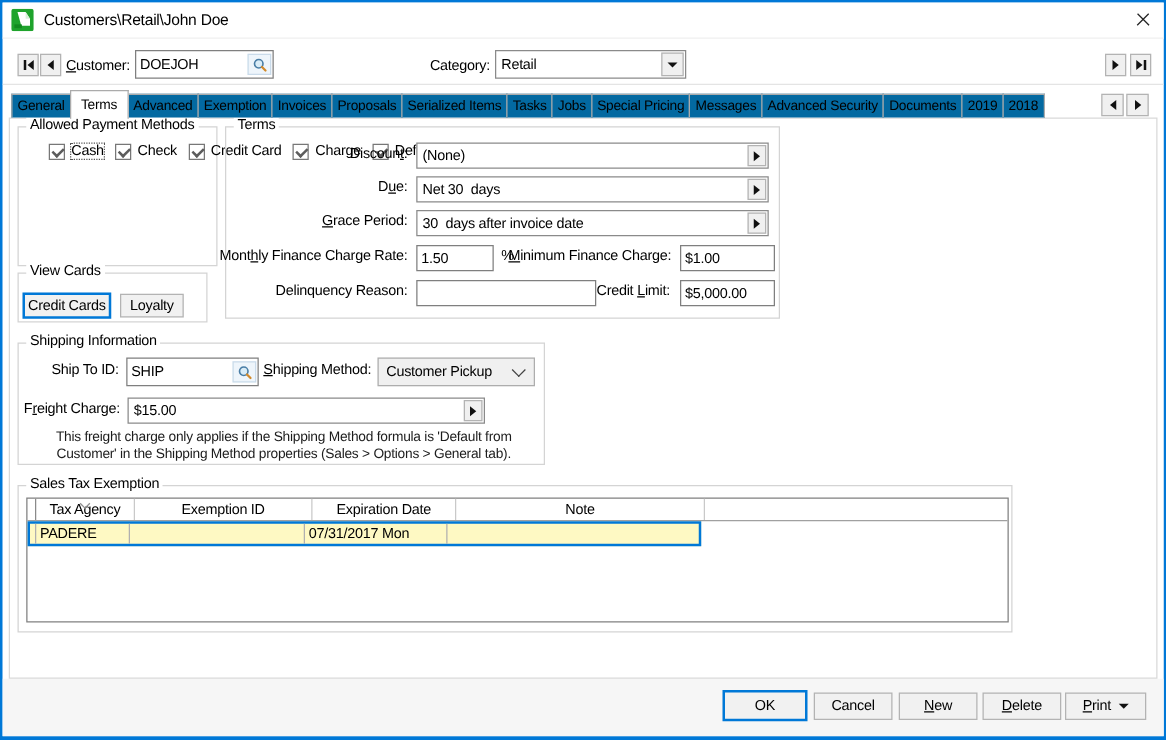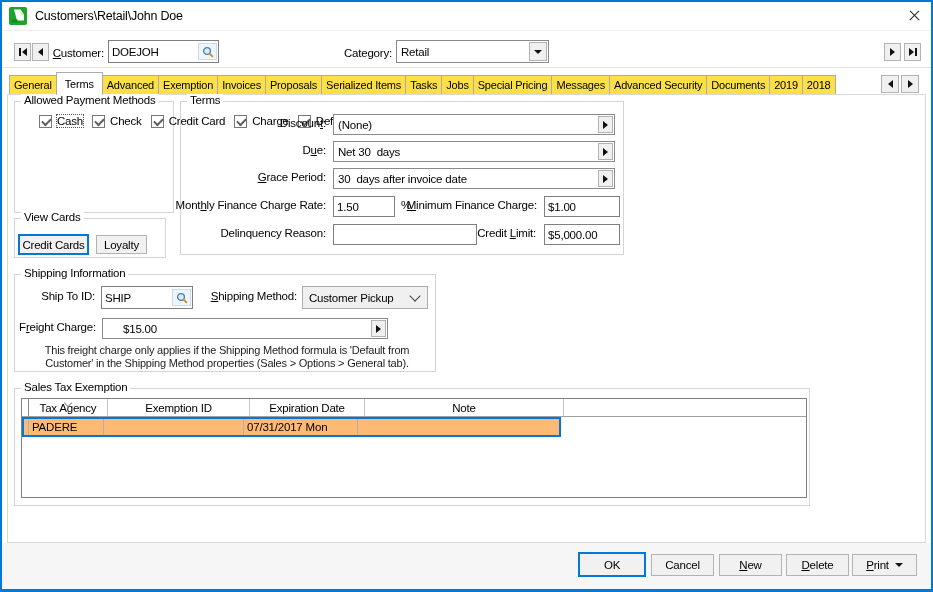--- a/index.html
+++ b/index.html
@@ -29,21 +29,21 @@
          display:flex;align-items:center;justify-content:center;flex:none;}
   .f-customer{left:106px;top:38px;width:111px;height:23px;}
   .combo-classic{position:absolute;background:#fff;border:1px solid #8a8a8a;box-sizing:border-box;display:flex;align-items:stretch;}
   .combo-classic .val{flex:1;display:flex;align-items:center;padding-left:4px;white-space:pre;}
   .dbtn{width:18px;margin:1px;background:#f0f0f0;border:1px solid #b3b3b3;box-sizing:border-box;display:flex;align-items:center;justify-content:center;flex:none;}
   .dtri{width:0;height:0;border-left:4px solid transparent;border-right:4px solid transparent;border-top:4px solid #111;}
   .f-category{left:394px;top:38px;width:153px;height:23px;}
   .sep{position:absolute;left:0;top:65px;width:100%;height:1px;background:#e4e4e4;}
   
   .tabbar{position:absolute;left:7px;top:70px;height:22px;display:flex;align-items:flex-end;z-index:3;}
-  .tab{box-sizing:border-box;height:19px;padding:0 4px;background:#fde047;border:1px solid #ababab;border-bottom:none;
+  .tab{box-sizing:border-box;height:19px;padding:0 4px;background:#0369a1;border:1px solid #ababab;border-bottom:none;
        display:flex;align-items:center;white-space:nowrap;font-size:11px;margin-left:-1px;}
   .tab:first-child{margin-left:0;}
   .tab.active{height:23px;margin-bottom:-1px;background:#fff;z-index:4;padding:0 8px;position:relative;}
   .scbtn{position:absolute;width:18px;height:18px;background:#f0f0f0;border:1px solid #b3b3b3;box-sizing:border-box;
          display:flex;align-items:center;justify-content:center;z-index:3;}
   .sc-left{left:879px;top:73px;} .sc-right{left:899px;top:73px;}
   .page{position:absolute;left:5px;top:92px;width:919px;height:449px;border:1px solid #d9d9d9;box-sizing:border-box;background:#fff;z-index:1;}
   
   .grp{position:absolute;border:1px solid #d4d4d4;box-sizing:border-box;z-index:2;}
   .grp>.lg{position:absolute;top:-8px;left:6px;background:#fff;padding:0 3px;white-space:nowrap;}
@@ -72,38 +72,38 @@
   .f-min{left:363px;top:94px;width:76px;height:21px;}
   .f-del{left:152px;top:122px;width:144px;height:21px;}
   .f-cl{left:363px;top:122px;width:76px;height:21px;}
   
   .btn{position:absolute;background:#f1f1f1;border:1px solid #b3b3b3;box-sizing:border-box;display:flex;align-items:center;justify-content:center;
        font:inherit;letter-spacing:inherit;white-space:nowrap;}
   .btn.primary{border:2px solid #0078D7;}
   .b-cc{left:3px;top:15px;width:71px;height:21px;}
   .b-loy{left:81px;top:16px;width:51px;height:19px;}
   
-  .f-shipto{left:86px;top:11px;width:92px;height:23px;}
+  .f-shipto{left:86px;top:11px;width:106px;height:23px;}
   .combo-m{position:absolute;background:#f0f0f0;border:1px solid #adadad;box-sizing:border-box;display:flex;align-items:center;}
   .combo-m .val{flex:1;padding-left:6px;white-space:nowrap;}
   .chev{width:7px;height:7px;border-right:1.5px solid #444;border-bottom:1.5px solid #444;transform:rotate(45deg);margin:-3px 8px 0 0;flex:none;}
   .c-method{left:287px;top:11px;width:126px;height:23px;}
-  .c-freight{left:87px;top:43px;width:286px;height:21px;padding-left:16px;}
+  .c-freight{left:87px;top:43px;width:286px;height:21px;}
   .note{position:absolute;left:14px;top:69px;width:396px;text-align:center;font-size:11px;line-height:12.5px;color:#1c1c1c;letter-spacing:-0.2px;}
   
   .l-sp{right:422px;top:266px;} .f-sp{left:511px;top:262px;width:221px;height:23px;}
   
   .taxtable{position:absolute;left:6px;top:9px;width:786px;height:100px;border:1px solid #808080;box-sizing:border-box;background:#fff;}
   .thead{display:flex;height:18px;border-bottom:1px solid #a0a0a0;box-sizing:border-box;}
   .th{display:flex;align-items:center;justify-content:center;border-right:1px solid #c9c9c9;box-sizing:border-box;position:relative;}
   .gutter{width:7px;border-right:1px solid #8a8a8a;box-sizing:border-box;}
   .w1{width:79px;} .w2{width:142px;} .w3{width:115px;} .w4{width:199px;}
   .thfill{flex:1;border-right:none;}
   .sortchev{position:absolute;top:1px;left:50%;margin-left:-3px;width:5px;height:5px;border-left:1px solid #8f8f8f;border-bottom:1px solid #8f8f8f;transform:rotate(-45deg);}
-  .selrow{position:absolute;left:0;top:18px;width:539px;height:20px;border:2px solid #0078D7;box-sizing:border-box;display:flex;background:#fdba74;}
+  .selrow{position:absolute;left:0;top:18px;width:539px;height:20px;border:2px solid #0078D7;box-sizing:border-box;display:flex;background:#fef9c3;}
   .td{display:flex;align-items:center;padding-left:3px;border-right:1px solid #b0b0b0;box-sizing:border-box;white-space:nowrap;overflow:hidden;}
   .td.g{width:5px;padding:0;} .td.c1{width:75px;} .td.c2{width:140px;} .td.c3{width:114px;} .td.c4{flex:1;border-right:none;}
   .b-new{left:811px;top:390px;width:81px;height:21px;}
   .b-props{left:811px;top:420px;width:81px;height:21px;}
   .b-del{left:811px;top:450px;width:81px;height:21px;}
   
   .footer{position:absolute;left:0;top:541px;width:100%;height:46px;background:#f6f6f6;}
   .b-ok{left:576px;top:550px;width:68px;height:25px;}
   .b-cancel{left:649px;top:552px;width:63px;height:22px;}
   .b-fnew{left:717px;top:552px;width:63px;height:22px;}

